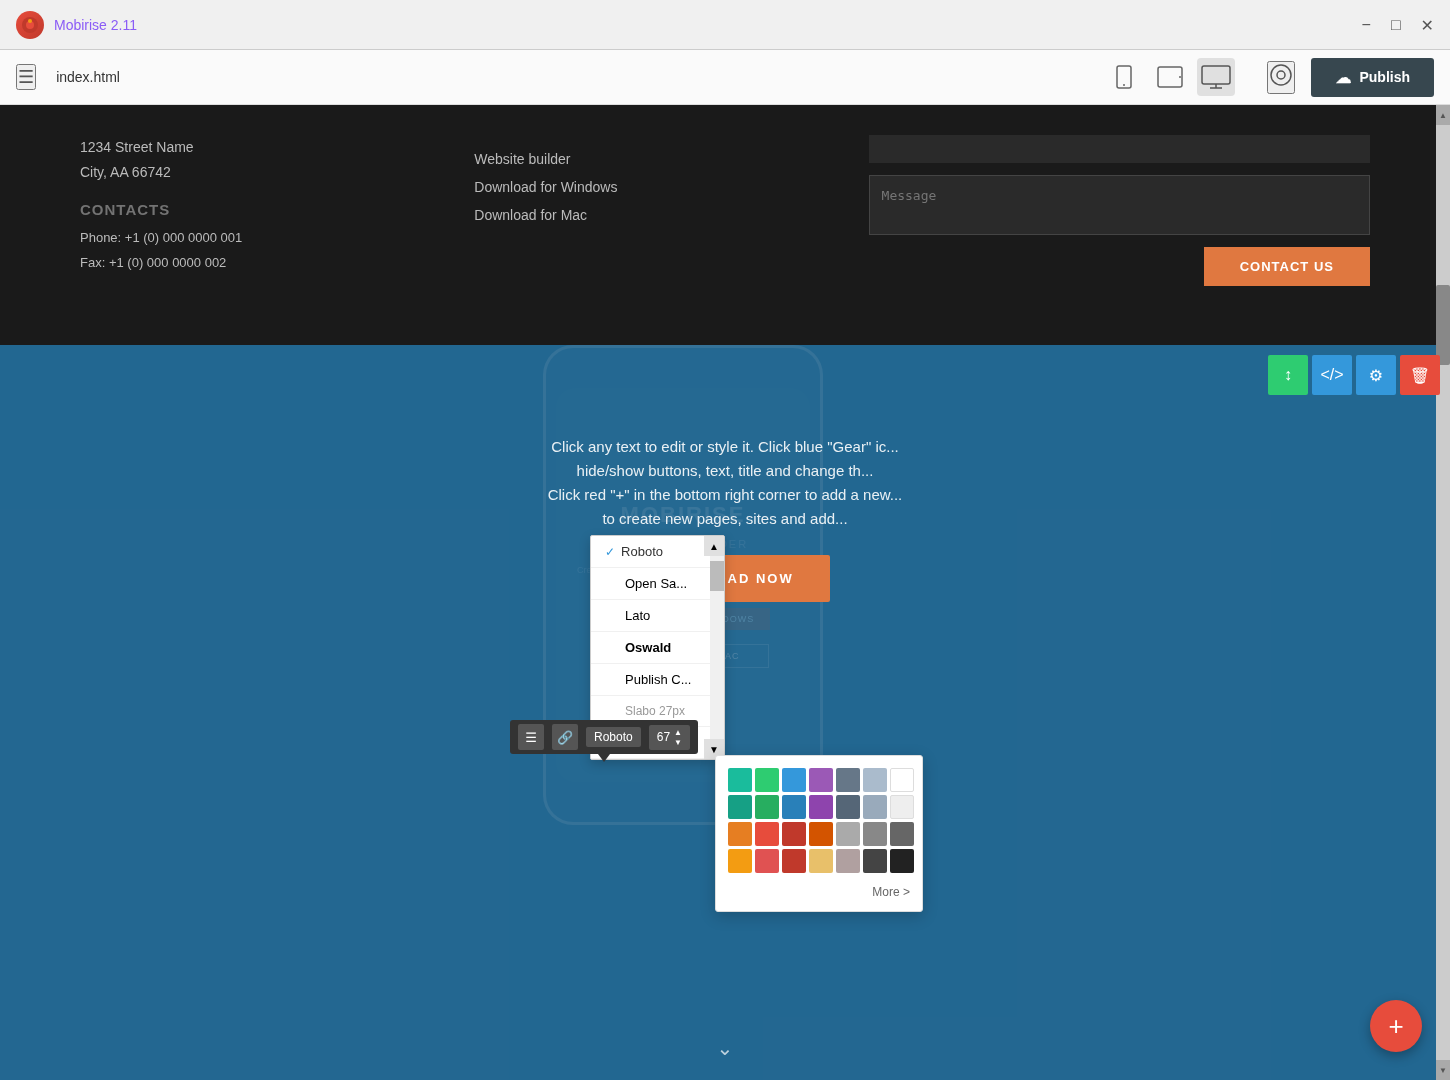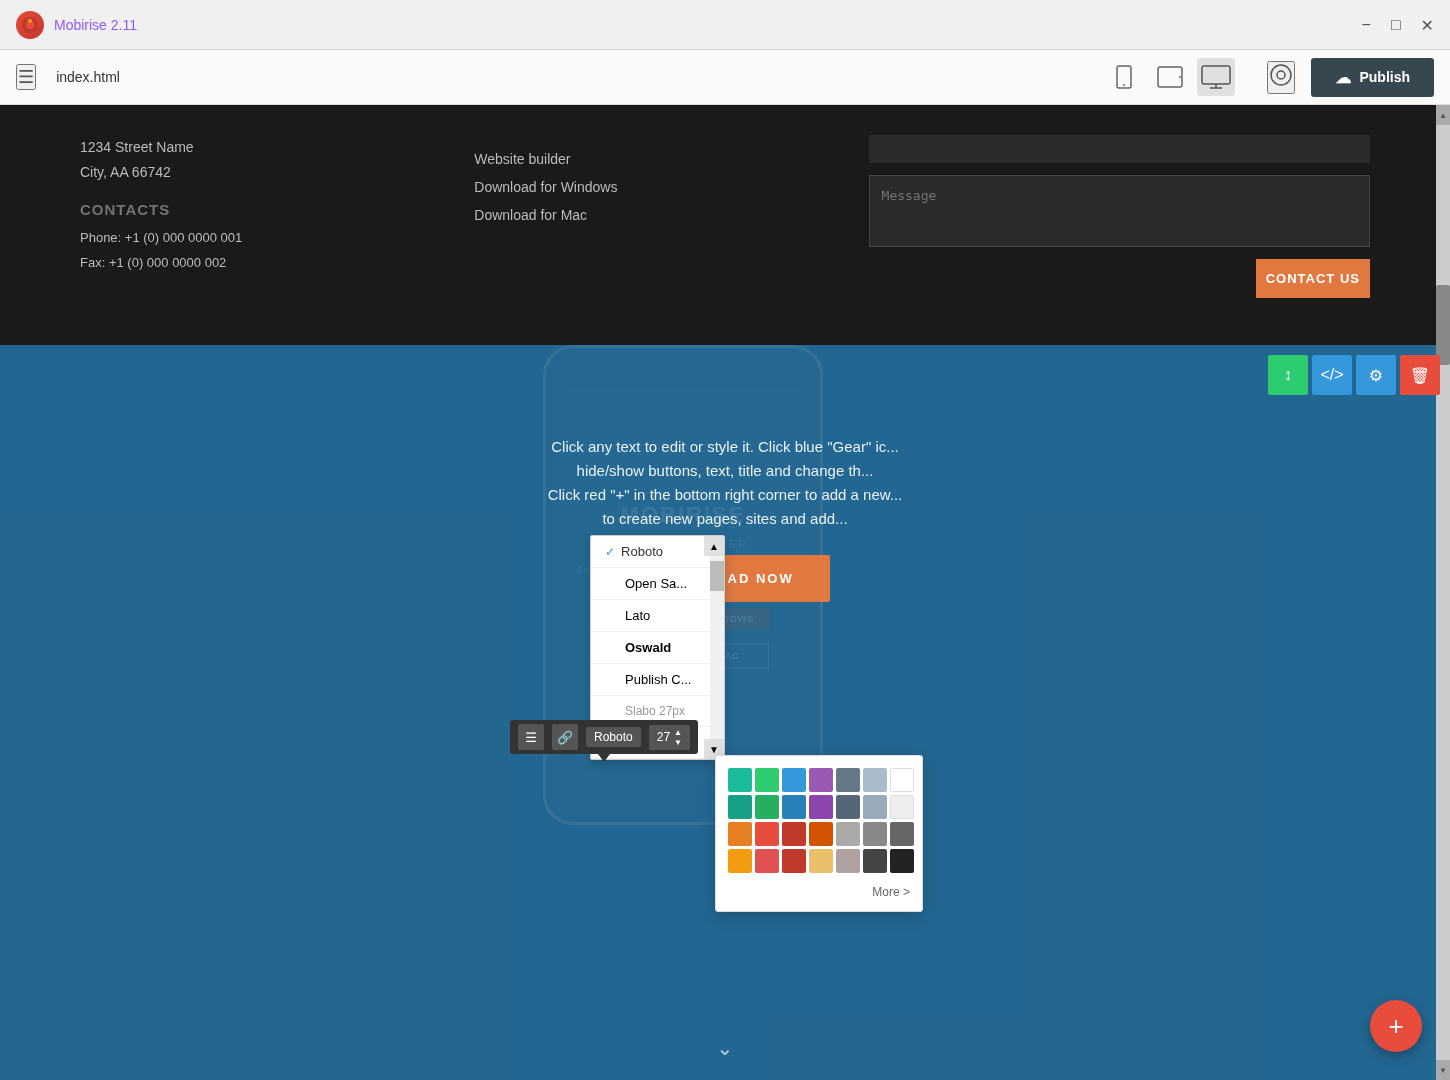--- a/index.html
+++ b/index.html
@@ -112,28 +112,28 @@
     .footer-links { color: #bbb; font-size: 14px; line-height: 2; margin-top: 10px; }
     .footer-form-col { flex: 1.5; }
     .footer-message-area {
       width: 100%;
       background: #2a2a2a;
       border: 1px solid #444;
       color: #bbb;
       padding: 12px;
       font-size: 13px;
       resize: none;
-      height: 72px;
+      height: 60px;
       margin-top: 8px;
     }
     .contact-us-btn {
       background: #e07840;
       color: white;
       border: none;
-      padding: 12px 10px;
+      padding: 12px 36px;
       font-size: 13px;
       font-weight: 700;
       letter-spacing: 1px;
       cursor: pointer;
       float: right;
       margin-top: 8px;
     }
 
     
     .hero-section {
@@ -566,21 +566,21 @@
     <div class="dd-scrollbar">
       <div class="dd-scrollbar-thumb"></div>
     </div>
   </div>
 
   <div class="text-format-bar">
     <div class="format-icon">☰</div>
     <div class="format-icon">🔗</div>
     <div class="format-font-name">Roboto</div>
     <div class="format-font-size">
-      <span>27</span>
+      <span>67</span>
       <span style="display:flex;flex-direction:column;gap:1px;">
         <span style="font-size:8px;">▲</span>
         <span style="font-size:8px;">▼</span>
       </span>
     </div>
     <div class="format-bar-arrow"></div>
   </div>
 
   <div class="color-picker">
     <div class="color-grid">

